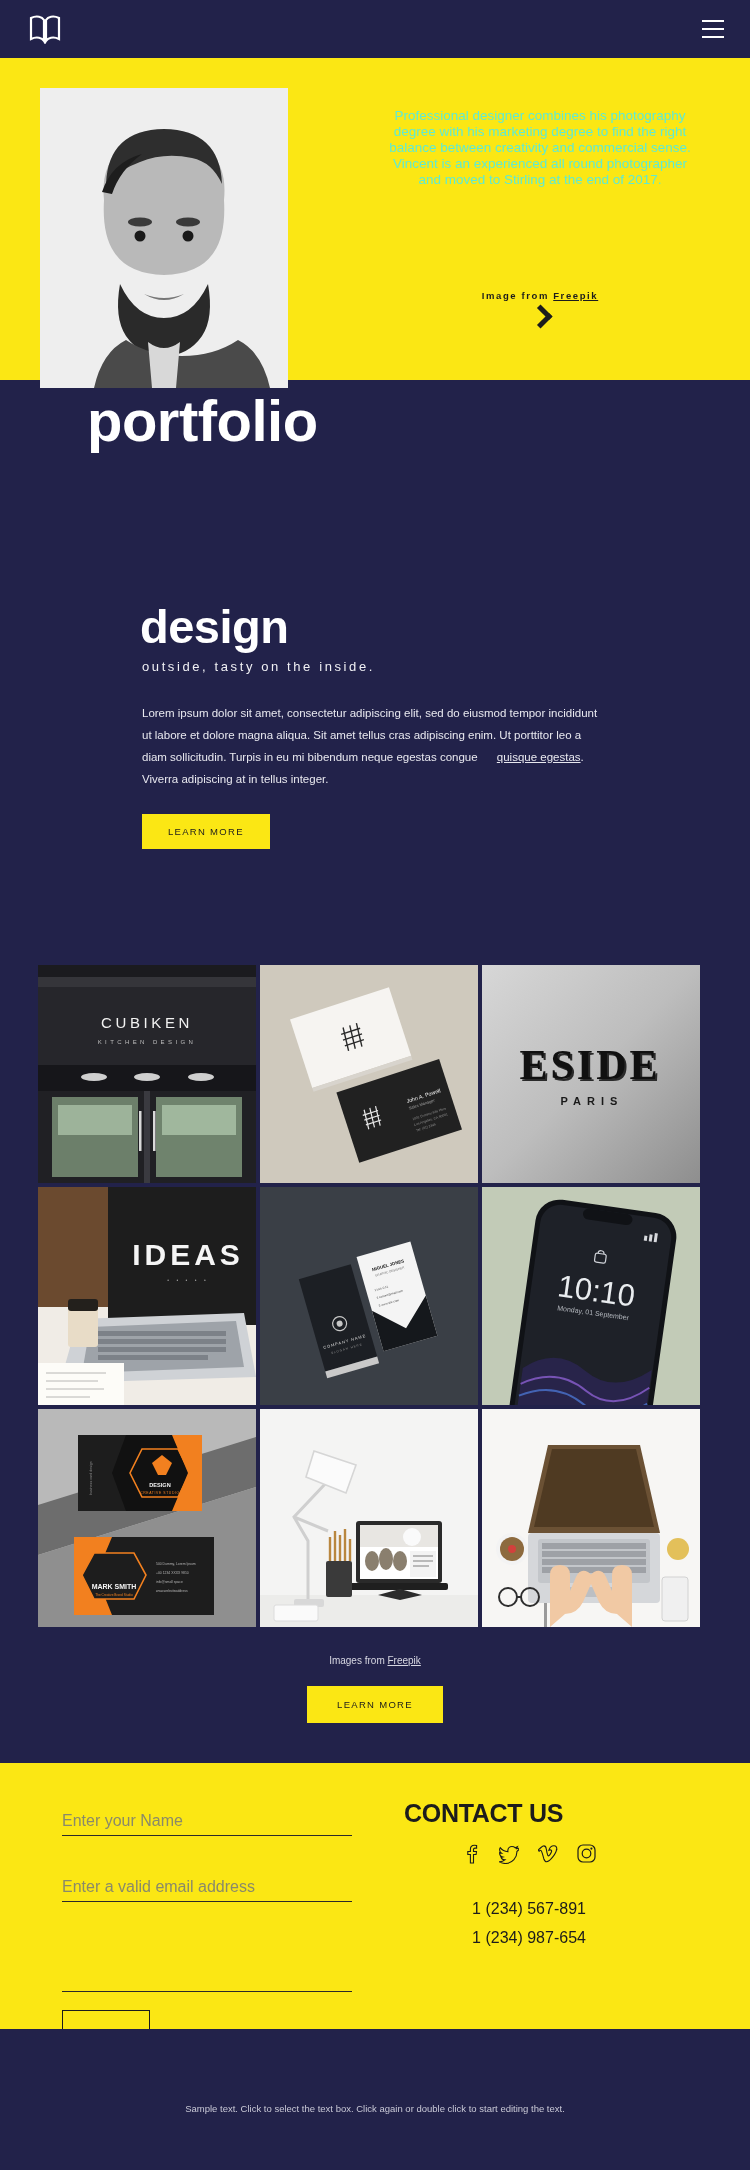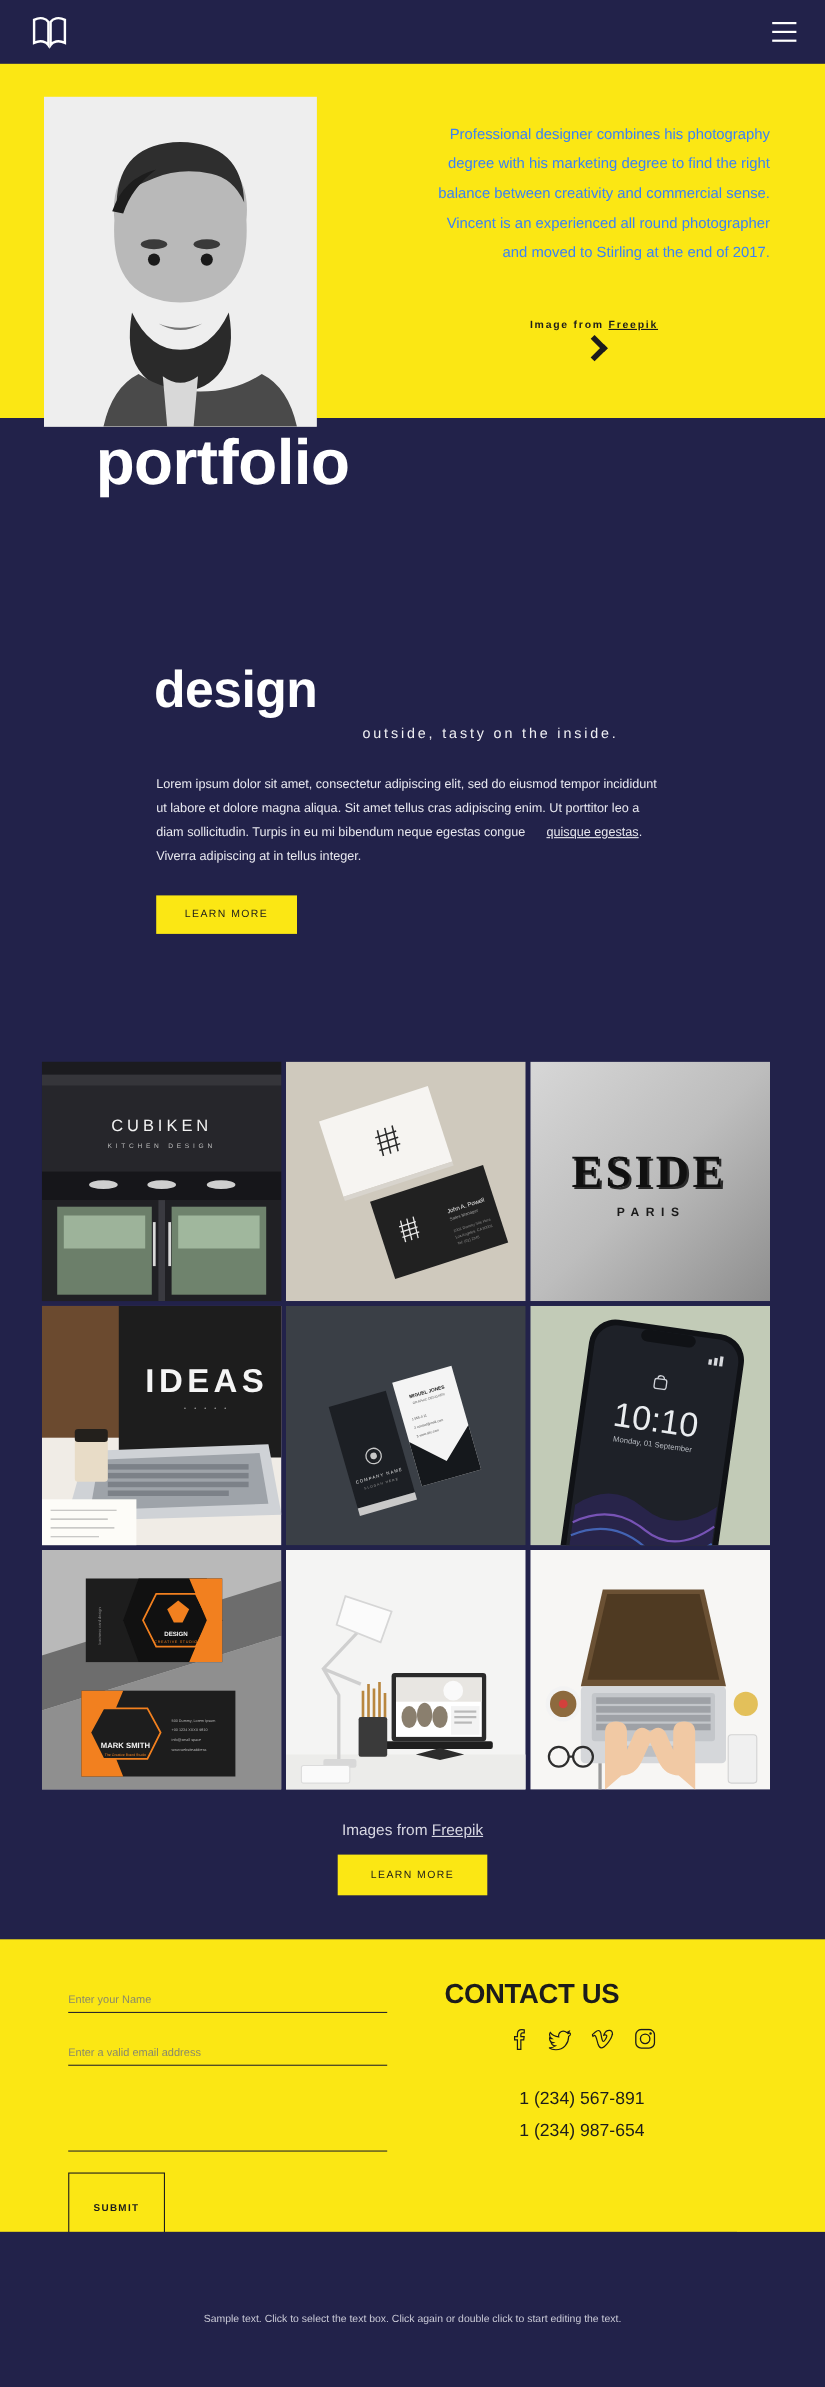--- a/index.html
+++ b/index.html
@@ -48,24 +48,24 @@
     width: 248px; height: 300px;
     background: linear-gradient(170deg,#efefef 0%,#e7e7e7 35%,#dcdcdc 100%);
     overflow: hidden;
     z-index: 4;
   }
   .hero-photo svg { display:block; width:100%; height:100%; }
   .hero-text {
     position: absolute;
     top: 108px; left: 380px;
     width: 320px;
-    text-align: right;
-    color: #3b82f6;
+    text-align: center;
+    color: #5eead4;
     font-size: 13.5px;
-    line-height: 27px;
+    line-height: 16px;
     z-index: 3;
   }
   .hero-credit {
     position: absolute;
     top: 290px; left: 380px;
     width: 320px;
     text-align: center;
     font-size: 9.5px;
     font-weight: bold;
     letter-spacing: 1.6px;
@@ -109,21 +109,20 @@
     color: #fff;
     line-height: 1.15;
     letter-spacing: -0.5px;
   }
   .design-sub {
     padding-left: 142px;
     margin-top: 5px;
     font-size: 13px;
     color: #f0f0f4;
     letter-spacing: 2.6px;
-    text-align: center;
   }
   .design-body {
     margin-top: 28px;
     padding-left: 142px;
     width: 600px;
     font-size: 11.5px;
     line-height: 22px;
     color: #e8e8ef;
   }
   .design-body u { text-decoration: underline; margin-left: 16px; }
@@ -153,21 +152,21 @@
     gap: 4px;
   }
   .tile { position: relative; overflow: hidden; }
   .tile svg { display: block; width: 100%; height: 100%; }
 
   .cap-note {
     position: absolute;
     top: 1655px; left: 0;
     width: 750px;
     text-align: center;
-    font-size: 14px;
+    font-size: 10px;
     color: #d7d7e2;
   }
   .cap-note a { color: #d7d7e2; text-decoration: underline; }
   .mid-btn-wrap {
     position: absolute;
     top: 1686px; left: 0;
     width: 750px;
     text-align: center;
   }
   .mid-btn-wrap .btn-yellow { margin-left: 0; margin-top: 0; padding: 13px 30px; }
@@ -178,24 +177,24 @@
     top: 1763px; left: 0;
     width: 750px; height: 266px;
     background: #fbe714;
   }
   .form-col { position: absolute; top: 45px; left: 62px; width: 290px; }
   .f-input {
     width: 290px;
     background: transparent;
     border: none;
     border-bottom: 1px solid #2a2a2a;
-    font-size: 10px;
+    font-size: 16px;
     color: #3a3a3a;
     padding: 4px 0 5px 0;
-    margin-bottom: 26px;
+    margin-bottom: 38px;
     outline: none;
     font-family: "Liberation Sans", sans-serif;
   }
   .f-input::placeholder { color: #8a8a6a; }
   .f-area {
     width: 290px; height: 52px;
     background: transparent;
     border: none;
     border-bottom: 1px solid #2a2a2a;
     resize: none;

